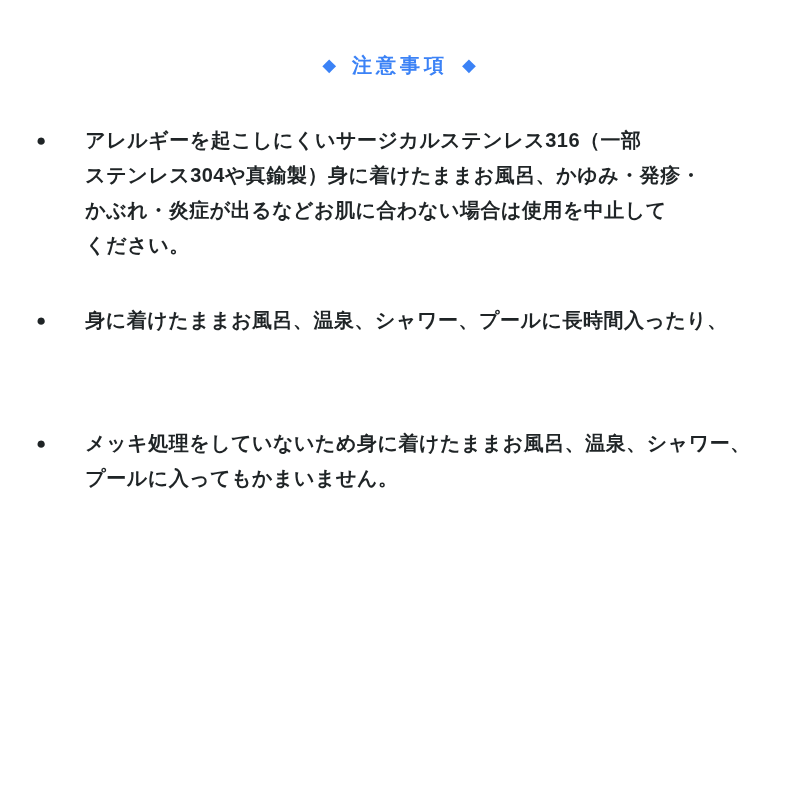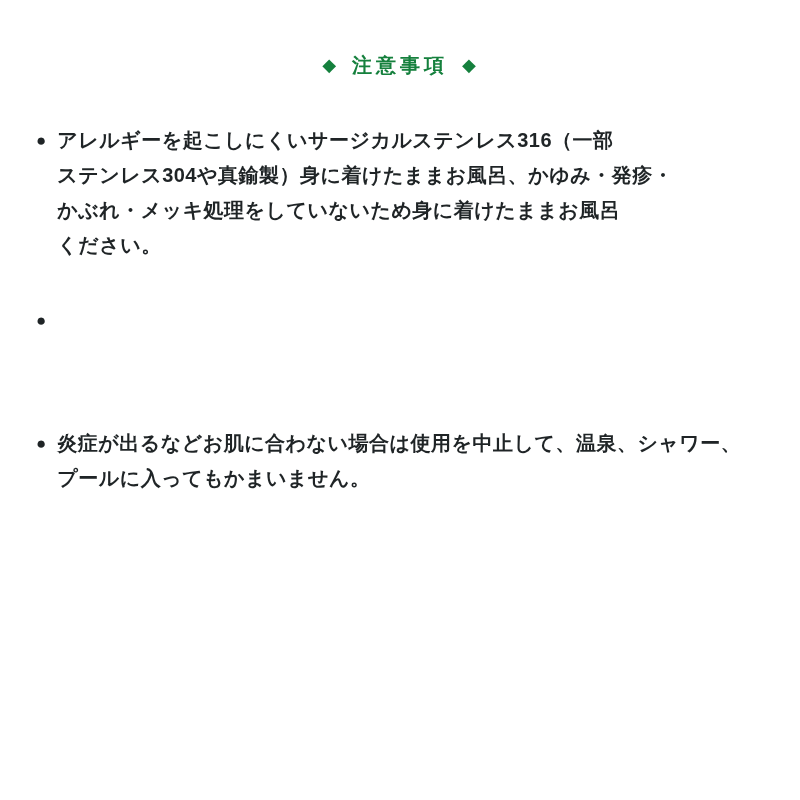--- a/index.html
+++ b/index.html
@@ -17,21 +17,21 @@
     font-family: "Liberation Sans", "DejaVu Sans", sans-serif;
     color: #1f2426;
     overflow: hidden;
   }
   .title {
     margin: 0 0 44px 0;
     text-align: center;
     font-size: 20px;
     font-weight: bold;
     letter-spacing: 2px;
-    color: #15803d;
+    color: #3b82f6;
   }
   .title .diamond {
     font-size: 18px;
     position: relative;
     top: -1px;
   }
   .title .title-text {
     margin: 0 14px;
     letter-spacing: 4px;
   }
@@ -44,20 +44,21 @@
   .note-3 { margin-bottom: 0; }
   .bullet {
     flex: 0 0 auto;
     font-size: 17px;
     line-height: 35px;
     margin-right: 11px;
     color: #1f2426;
   }
   .note-lines {
     flex: 1 1 auto;
+    margin-left: 28px;
   }
   .line {
     font-size: 20px;
     font-weight: bold;
     line-height: 35px;
     white-space: nowrap;
     letter-spacing: 0.5px;
   }
 </style>
 </head>
@@ -67,32 +68,33 @@
 
   <h1 class="title">
     <span class="diamond">◆</span><span class="title-text">注意事項</span><span class="diamond">◆</span>
   </h1>
 
   <div class="note note-1">
     <span class="bullet">●</span>
     <div class="note-lines">
       <div class="line">アレルギーを起こしにくいサージカルステンレス316（一部</div>
       <div class="line">ステンレス304や真鍮製）身に着けたままお風呂、かゆみ・発疹・</div>
-      <div class="line">かぶれ・メッキ処理をしていないため身に着けたままお風呂</div>
+      <div class="line">かぶれ・炎症が出るなどお肌に合わない場合は使用を中止して</div>
       <div class="line">ください。</div>
     </div>
   </div>
 
   <div class="note note-2">
     <span class="bullet">●</span>
     <div class="note-lines">
+      <div class="line">身に着けたままお風呂、温泉、シャワー、プールに長時間入ったり、</div>
     </div>
   </div>
 
   <div class="note note-3">
     <span class="bullet">●</span>
     <div class="note-lines">
-      <div class="line">炎症が出るなどお肌に合わない場合は使用を中止して、温泉、シャワー、</div>
+      <div class="line">メッキ処理をしていないため身に着けたままお風呂、温泉、シャワー、</div>
       <div class="line">プールに入ってもかまいません。</div>
     </div>
   </div>
 
 </div>
 
 </body></html>

